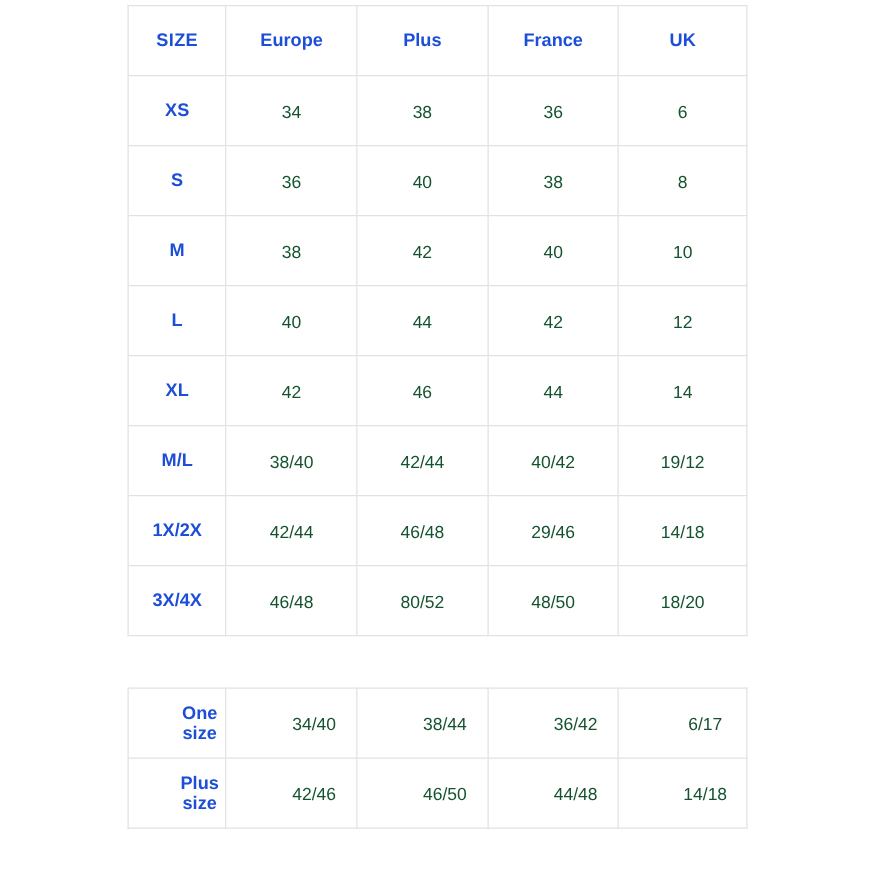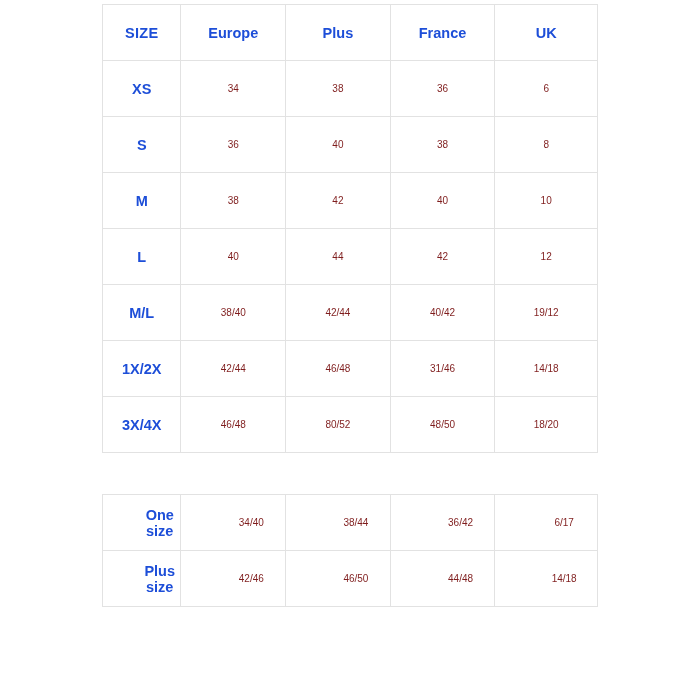--- a/index.html
+++ b/index.html
@@ -25,22 +25,22 @@
     width: 496px;
     border-collapse: collapse;
     table-layout: fixed;
   }
   table.size-table td,
   table.size-table th {
     border: 1px solid #e2e2e2;
     text-align: center;
     vertical-align: middle;
     font-weight: normal;
-    font-size: 10px;
-    color: #7f1d1d;
+    font-size: 14px;
+    color: #14532d;
     padding: 0;
     height: 55px;
   }
   table.size-table col.c-size { width: 78px; }
   table.size-table col.c-data { width: 104px; }
   table.size-table col.c-last { width: 102px; }
 
   table.size-table th,
   table.size-table td.rowhead {
     font-weight: bold;
@@ -103,31 +103,38 @@
         <td>10</td>
       </tr>
       <tr>
         <td class="rowhead">L</td>
         <td>40</td>
         <td>44</td>
         <td>42</td>
         <td>12</td>
       </tr>
       <tr>
+        <td class="rowhead">XL</td>
+        <td>42</td>
+        <td>46</td>
+        <td>44</td>
+        <td>14</td>
+      </tr>
+      <tr>
         <td class="rowhead">M/L</td>
         <td>38/40</td>
         <td>42/44</td>
         <td>40/42</td>
         <td>19/12</td>
       </tr>
       <tr>
         <td class="rowhead">1X/2X</td>
         <td>42/44</td>
         <td>46/48</td>
-        <td>31/46</td>
+        <td>29/46</td>
         <td>14/18</td>
       </tr>
       <tr>
         <td class="rowhead">3X/4X</td>
         <td>46/48</td>
         <td>80/52</td>
         <td>48/50</td>
         <td>18/20</td>
       </tr>
     </tbody>

